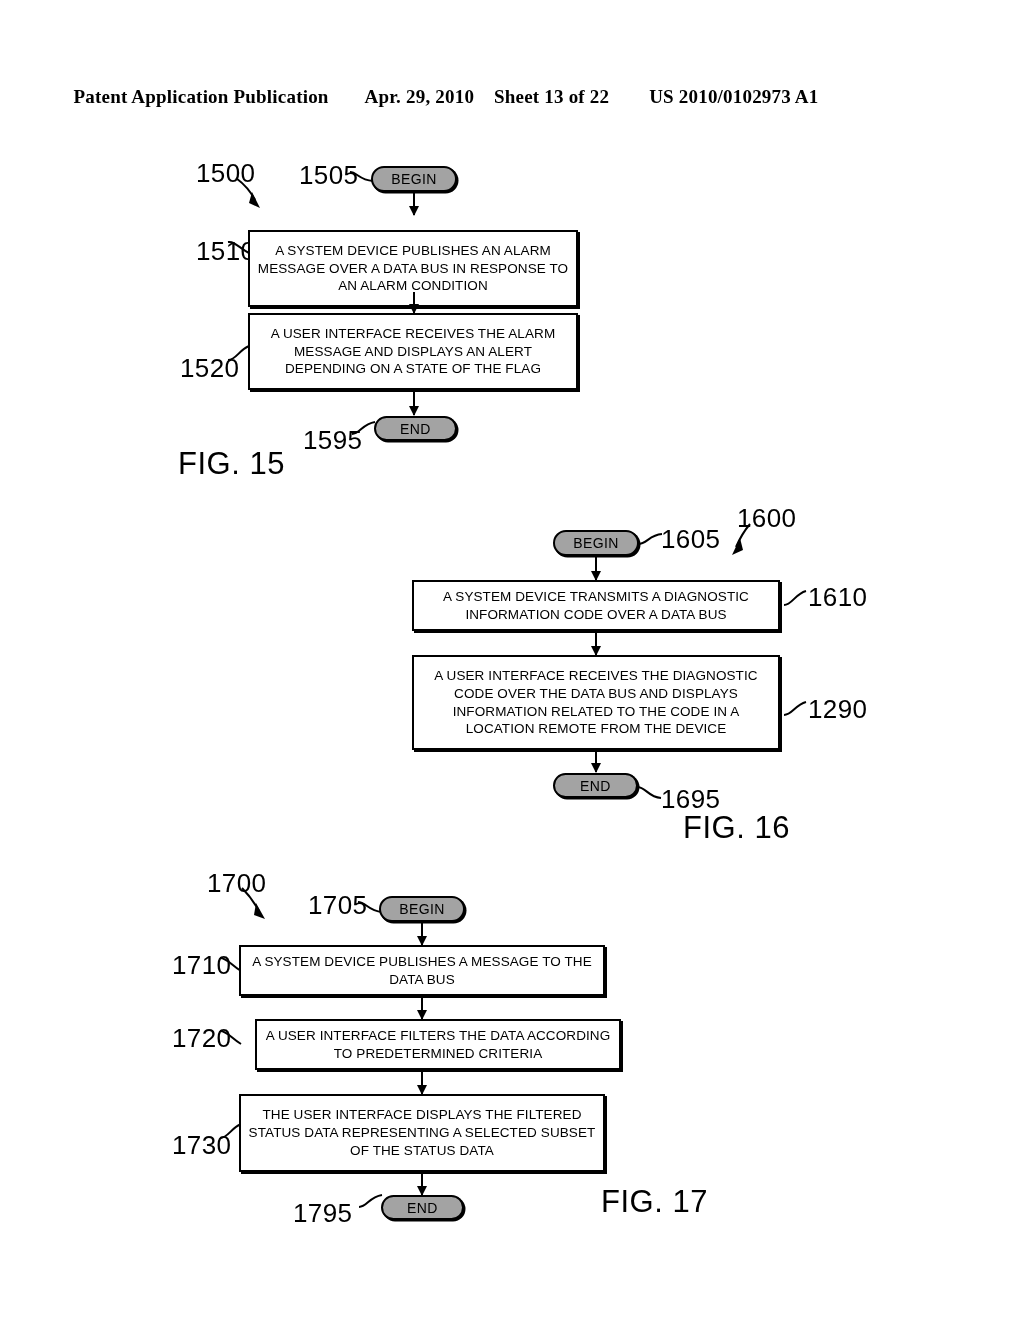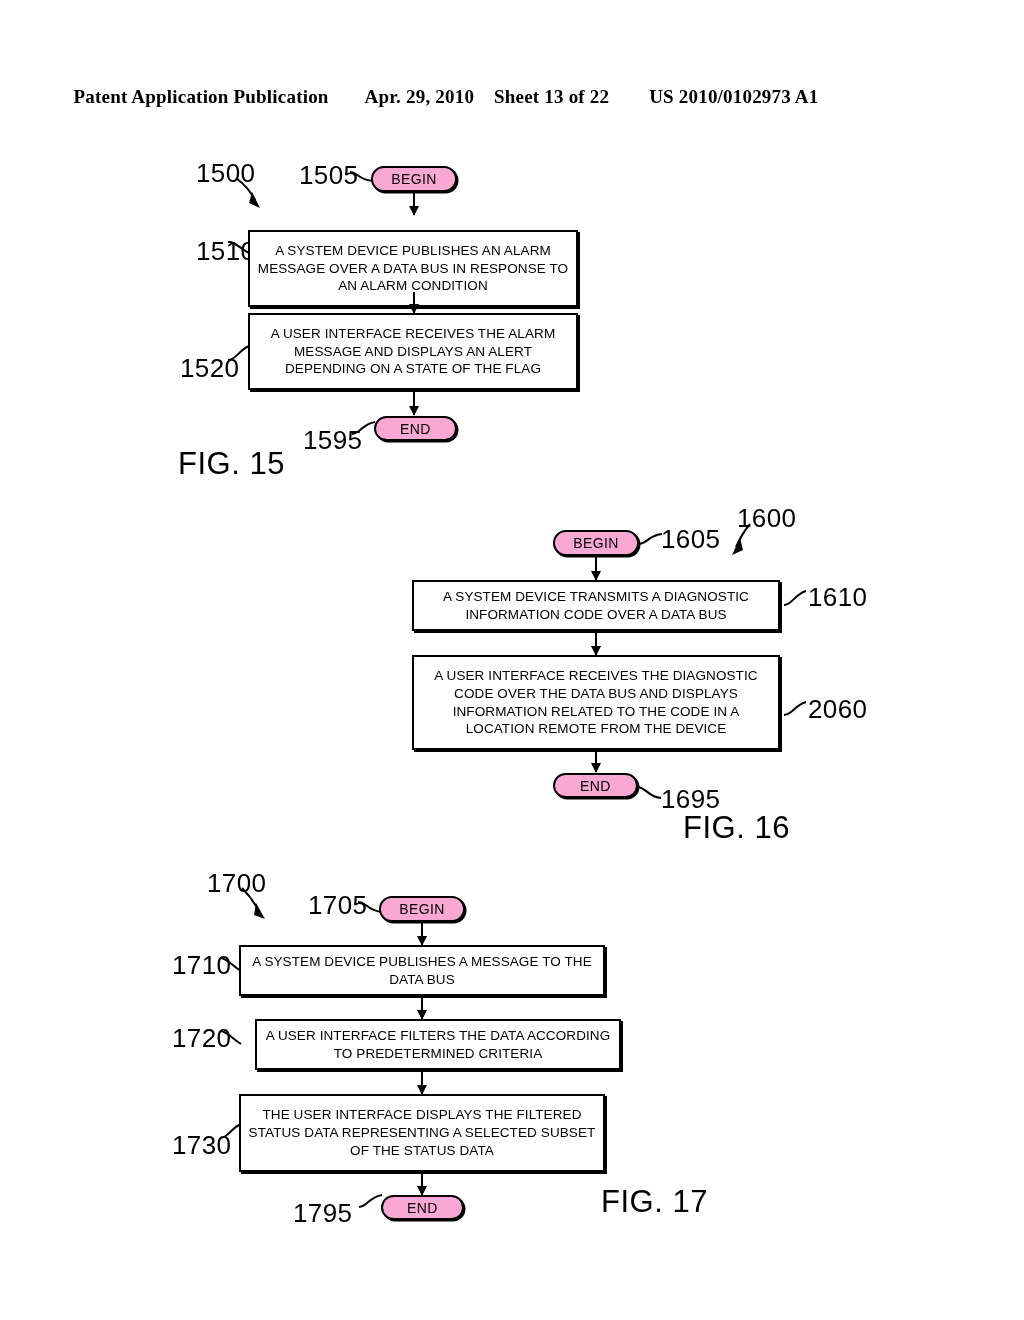--- a/index.html
+++ b/index.html
@@ -62,21 +62,21 @@
     box-shadow: 2px 2px 0 0 #000;
   }
   .proc-box .box-text { display: block; width: 100%; }
 
   
   .term-box {
     position: absolute;
     border: 2px solid #000;
     border-radius: 999px;
     box-sizing: border-box;
-    background: #f9a8d4;
+    background: #a3a3a3;
     display: flex;
     align-items: center;
     justify-content: center;
     font-size: 14px;
     letter-spacing: 0.4px;
     box-shadow: 1.5px 1.5px 0 0 #000;
   }
 
   
   .ref-num {
@@ -201,21 +201,21 @@
   <div class="ref-num" style="left:808px; top:582px;">1610</div>
 
   <div class="vconn" style="left:595px; top:631px; height:24px;"></div>
 
   <div class="proc-box" style="left:412px; top:655px; width:368px; height:95px;">
     <span class="box-text">A USER INTERFACE RECEIVES THE DIAGNOSTIC CODE OVER THE DATA BUS AND DISPLAYS INFORMATION RELATED TO THE CODE IN A LOCATION REMOTE FROM THE DEVICE</span>
   </div>
   <svg class="leader" style="left:783px; top:700px;" width="26" height="18">
     <path d="M 1 15 C 9 15, 12 5, 23 2"></path>
   </svg>
-  <div class="ref-num" style="left:808px; top:694px;">2060</div>
+  <div class="ref-num" style="left:808px; top:694px;">1290</div>
 
   <div class="vconn" style="left:595px; top:750px; height:22px;"></div>
 
   <div class="term-box" style="left:553px; top:773px; width:85px; height:25px;">
     <span>END</span>
   </div>
   <svg class="leader" style="left:636px; top:785px;" width="28" height="16">
     <path d="M 1 2 C 10 2, 12 12, 25 13"></path>
   </svg>
   <div class="ref-num" style="left:661px; top:784px;">1695</div>

